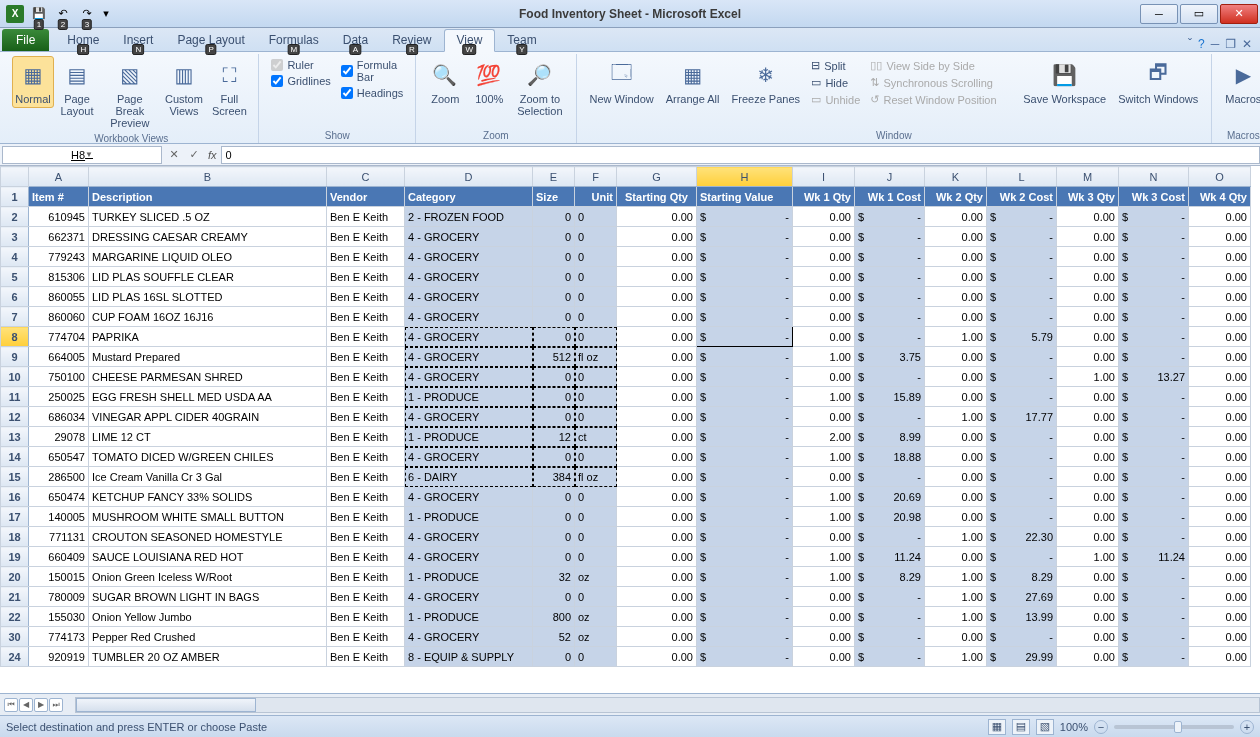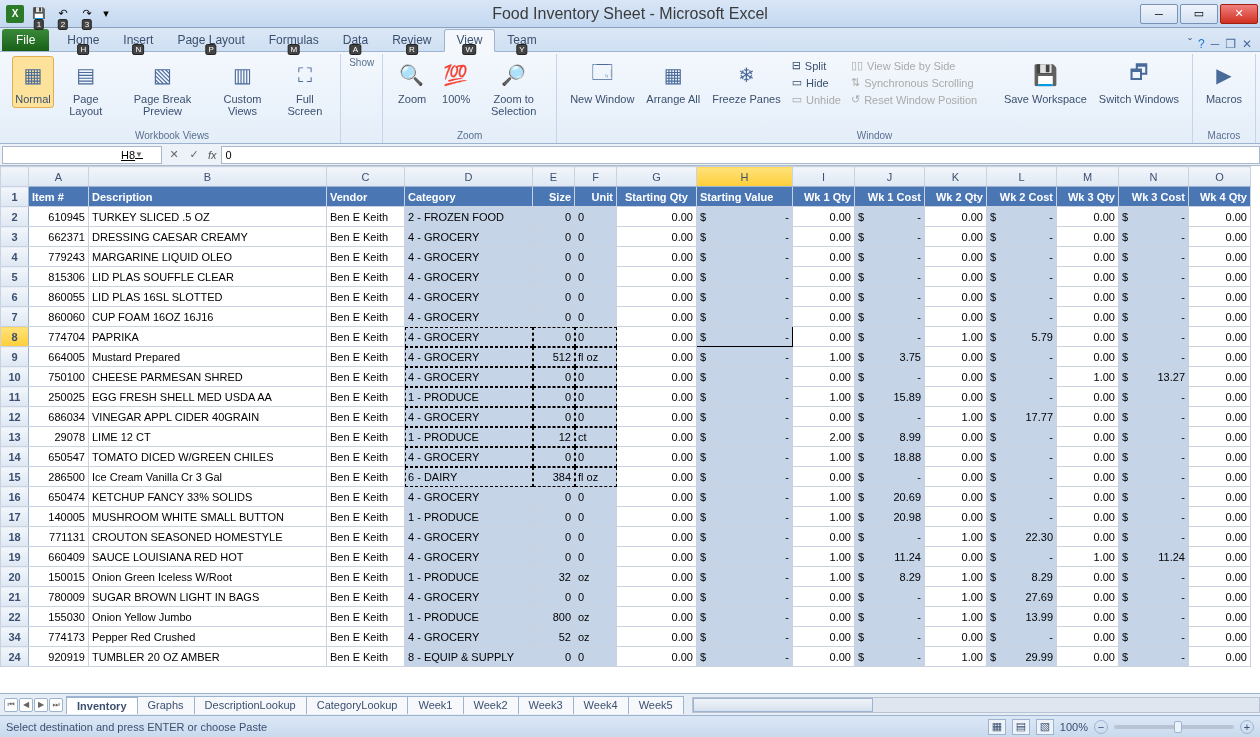--- a/index.html
+++ b/index.html
@@ -3,21 +3,21 @@
 <meta charset="utf-8">
 <style>
 * { box-sizing: border-box; margin: 0; padding: 0; }
 body { font-family: "Segoe UI", Tahoma, sans-serif; font-size: 11px; overflow: hidden; background: #fff; }
 
 
 .titlebar { height: 28px; background: linear-gradient(#d9e6f7,#c3d8f0); display: flex; align-items: center; border-bottom: 1px solid #8ba0bc; position: relative; }
 .titlebar .qat { display: flex; align-items: center; gap: 2px; padding-left: 4px; }
 .titlebar .qat-btn { width: 22px; height: 22px; display: flex; align-items: center; justify-content: center; border: 1px solid transparent; border-radius: 2px; }
 .titlebar .excel-icon { width: 18px; height: 18px; background: #2a7a2a; color: #fff; font-size: 10px; font-weight: bold; display:flex; align-items:center; justify-content:center; border-radius:2px;}
-.titlebar .title { position: absolute; left: 50%; transform: translateX(-50%); color: #3b3b3b; font-size: 16px; }
+.titlebar .title { position: absolute; left: 50%; transform: translateX(-50%); color: #3b3b3b; font-size: 12px; font-weight: bold; }
 .titlebar .winbtns { margin-left: auto; display: flex; }
 .titlebar .winbtn { width: 38px; height: 20px; border: 1px solid #7892b5; background: linear-gradient(#f0f4fb,#d3e1f3); display:flex; align-items:center; justify-content:center; font-size:11px; margin-right:2px; border-radius:2px;}
 .titlebar .winbtn.close { background: linear-gradient(#f08080,#d03020); color:#fff; border-color:#a02010;}
 
 
 .ribbonTabs { height: 24px; background: linear-gradient(#dce7f5,#cfe0f3); display:flex; align-items:flex-end; padding-left: 2px; border-bottom:1px solid #9db4d1;}
 .fileTab { background: linear-gradient(#3a8a3a,#186018); color:#fff; padding: 4px 14px; font-size:12px; border-radius:3px 3px 0 0; margin-right:6px;}
 .rtab { padding: 3px 12px 4px; font-size:12px; color:#3b5070; position:relative;}
 .rtab.active { background:#f4f8fd; border:1px solid #9db4d1; border-bottom:1px solid #f4f8fd; border-radius:3px 3px 0 0; margin-bottom:-1px;margin-top:47px;}
 .rtab .keytip, .qat-btn .keytip { position:absolute; bottom:-4px; left:50%; transform:translateX(-50%); background:#444; color:#fff; font-size:8px; padding:0 2px; border-radius:2px; border:1px solid #222;}
@@ -36,21 +36,21 @@
 .bigbtn .ico { width:32px; height:32px; display:flex; align-items:center; justify-content:center; font-size:20px; color:#4a6a9a;}
 .bigbtn .lbl { font-size:11px; color:#3b5070; text-align:center; line-height:1.1; margin-top:2px;}
 .bigbtn.active { background:#fce29a; border-color:#e0b050;}
 .smallstack { display:flex; flex-direction:column; gap:2px; justify-content:flex-start; padding-top:2px;}
 .chk { display:flex; align-items:center; gap:4px; font-size:11px; color:#3b5070; padding:1px 4px;}
 .chk input { width:12px; height:12px; }
 .smallitem { display:flex; align-items:center; gap:4px; font-size:11px; color:#3b5070; padding:1px 4px;}
 
 
 .fbar { height: 22px; border-bottom:1px solid #aab8cc; display:flex; align-items:center; background:#edf2f9;}
-.namebox { width:160px; border:1px solid #aab8cc; background:#fff; margin:1px 2px; height:18px; display:flex; align-items:center; padding:0 18px; font-size:11px; justify-content:flex-end;text-decoration:underline;}
+.namebox { width:160px; border:1px solid #aab8cc; background:#fff; margin:1px 2px; height:18px; display:flex; align-items:center; padding:0 8px; font-size:11px; justify-content:center;text-decoration:underline;}
 .fxarea { display:flex; align-items:center; flex:1;}
 .fxarea .fxbtn { width:20px; text-align:center; color:#666; font-size:11px;}
 .fxarea .fx { font-style:italic; color:#555; padding:0 4px;text-align:right;}
 .fxarea input { flex:1; border:1px solid #aab8cc; height:18px; font-size:11px; padding:0 4px;}
 
 
 .gridwrap { position:relative; height: calc(737px - 28px - 24px - 92px - 22px - 22px - 22px); overflow:hidden; }
 .grid { border-collapse:collapse; table-layout:fixed; font-size:11px; }
 .grid th, .grid td { border:1px solid #c9d2de; height:20px; padding:0 3px; overflow:hidden; white-space:nowrap; }
 .grid .colhdr { background:linear-gradient(#f3f6fb,#dde7f3); text-align:center; color:#3b5070; font-weight:normal; border-bottom:1px solid #9db4d1;}
@@ -146,20 +146,42 @@
           <div class="lbl">Custom Views</div>
         </div>
       <div class="bigbtn">
           <div class="ico">⛶</div>
           <div class="lbl">Full Screen</div>
         </div>
     </div>
     <div class="glabel">Workbook Views</div>
   </div>
   <div class="group">
+    <div class="buttons">
+      <div class="smallstack">
+        <label class="chk">
+            <input type="checkbox" checked="" disabled="" style="">
+            <span>Ruler</span>
+          </label>
+        <label class="chk">
+            <input type="checkbox" checked="" style="">
+            <span>Gridlines</span>
+          </label>
+      </div>
+      <div class="smallstack">
+        <label class="chk">
+            <input type="checkbox" checked="" style="">
+            <span>Formula Bar</span>
+          </label>
+        <label class="chk">
+            <input type="checkbox" checked="" style="">
+            <span>Headings</span>
+          </label>
+      </div>
+    </div>
     <div class="glabel">Show</div>
   </div>
   <div class="group">
     <div class="buttons">
       <div class="bigbtn">
           <div class="ico">🔍</div>
           <div class="lbl">Zoom</div>
         </div>
       <div class="bigbtn">
           <div class="ico">💯</div>
@@ -270,21 +292,21 @@
             <th class="colhdr">M</th>
             <th class="colhdr">N</th>
             <th class="colhdr">O</th>
           </tr>
           <tr class="headerrow">
             <th class="rowhdr">1</th>
             <td>Item #</td>
             <td>Description</td>
             <td>Vendor</td>
             <td>Category</td>
-            <td style="text-align:right">Size</td>
+            <td style="">Size</td>
             <td style="text-align:right">Unit</td>
             <td style="text-align:center">Starting Qty</td>
             <td style="">Starting Value</td>
             <td style="text-align:right">Wk 1 Qty</td>
             <td style="text-align:right">Wk 1 Cost</td>
             <td style="text-align:right">Wk 2 Qty</td>
             <td style="text-align:right">Wk 2 Cost</td>
             <td style="text-align:right">Wk 3 Qty</td>
             <td style="text-align:right">Wk 3 Cost</td>
             <td style="text-align:right">Wk 4 Qty</td>
@@ -661,21 +683,21 @@
             <td class="bluecell cur"><span class="sym">$</span>-</td>
             <td class="num">0.00</td>
             <td class="bluecell cur"><span class="sym">$</span>-</td>
             <td class="num">1.00</td>
             <td class="bluecell cur"><span class="sym">$</span>13.99</td>
             <td class="num">0.00</td>
             <td class="bluecell cur"><span class="sym">$</span>-</td>
             <td class="num">0.00</td>
           </tr>
           <tr class="datarow">
-            <th class="rowhdr">34</th>
+            <th class="rowhdr">30</th>
             <td class="num">774173</td>
             <td class="">Pepper Red Crushed</td>
             <td class="">Ben E Keith</td>
             <td class="bluecell">4 - GROCERY</td>
             <td class="bluecell num">52</td>
             <td class="bluecell">oz</td>
             <td class="num">0.00</td>
             <td class="bluecell cur"><span class="sym">$</span>-</td>
             <td class="num">0.00</td>
             <td class="bluecell cur"><span class="sym">$</span>-</td>
@@ -708,31 +730,20 @@
 </div>
 </div>
 
 <div class="sheettabs">
   <div class="nav">
     <span>⏮</span>
     <span>◀</span>
     <span>▶</span>
     <span>⏭</span>
   </div>
-  <div id="tabsHolder" style="display:flex;">
-      <div class="tab active">Inventory</div>
-      <div class="tab">Graphs</div>
-      <div class="tab">DescriptionLookup</div>
-      <div class="tab">CategoryLookup</div>
-      <div class="tab">Week1</div>
-      <div class="tab">Week2</div>
-      <div class="tab">Week3</div>
-      <div class="tab">Week4</div>
-      <div class="tab">Week5</div>
-    </div>
   <div class="hscroll">
       <div class="thumb"></div>
     </div>
 </div>
 
 <div class="statusbar">
   <span>Select destination and press ENTER or choose Paste</span>
   <div class="right">
     <div class="viewbtn">▦</div>
     <div class="viewbtn">▤</div>

